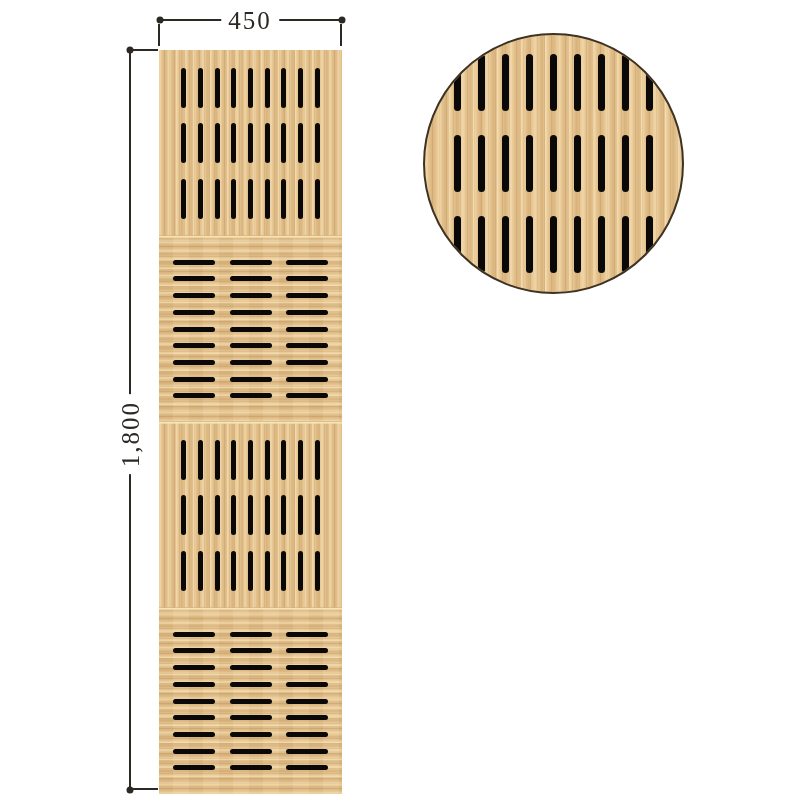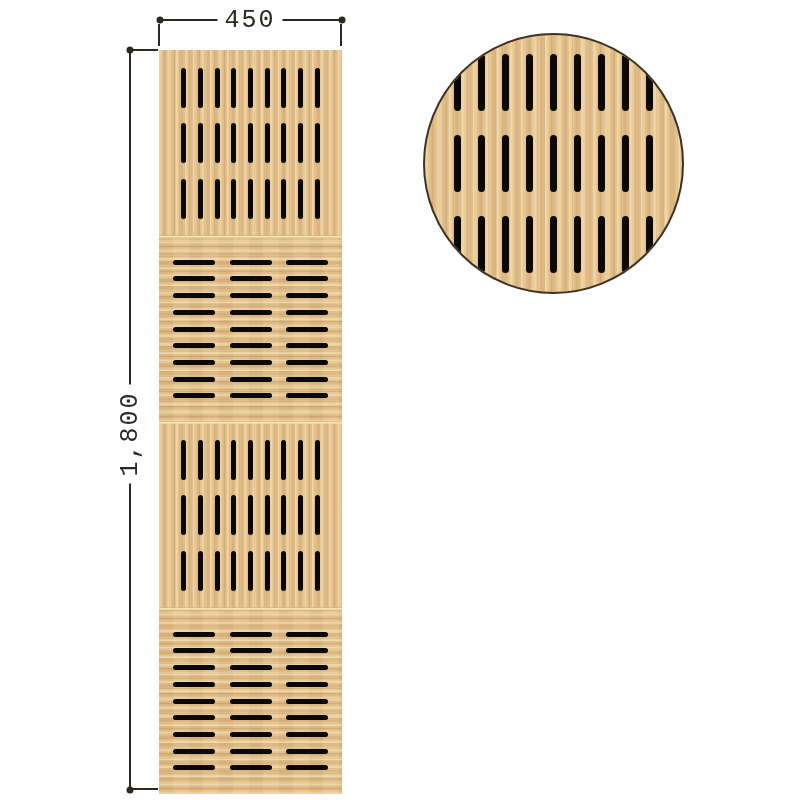--- a/index.html
+++ b/index.html
@@ -7,21 +7,21 @@
     --slot:#0b0907;
     --line:#2c2824;
     --text:#2c2824;
     --circle-outline:#3e3222;
     --background:#ffffff;
   }
   *{margin:0;padding:0;box-sizing:border-box;}
   html,body{background:var(--background);}
   .canvas{
     position:relative;width:800px;height:800px;background:var(--background);
-    font-family:Liberation Mono, monospace;overflow:hidden;
+    font-family:Liberation Serif, serif;overflow:hidden;
   }
   
   .wood{background-color:var(--wood-base);}
   .wood-v{
     background-image:
       repeating-linear-gradient(90deg,
         rgba(255,241,200,0.55) 0px, rgba(255,241,200,0) 3px,
         rgba(163,113,52,0.20) 6px, rgba(163,113,52,0) 8px,
         rgba(255,247,212,0.40) 10px, rgba(255,247,212,0) 12px,
         rgba(146,99,44,0.15) 15px, rgba(146,99,44,0) 17px),

